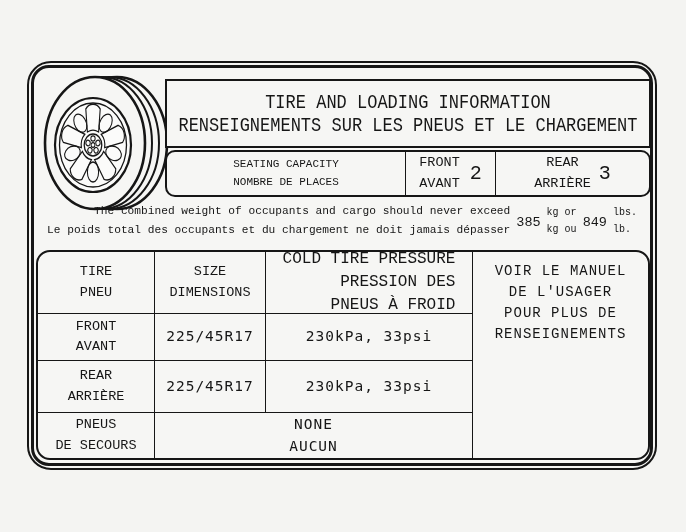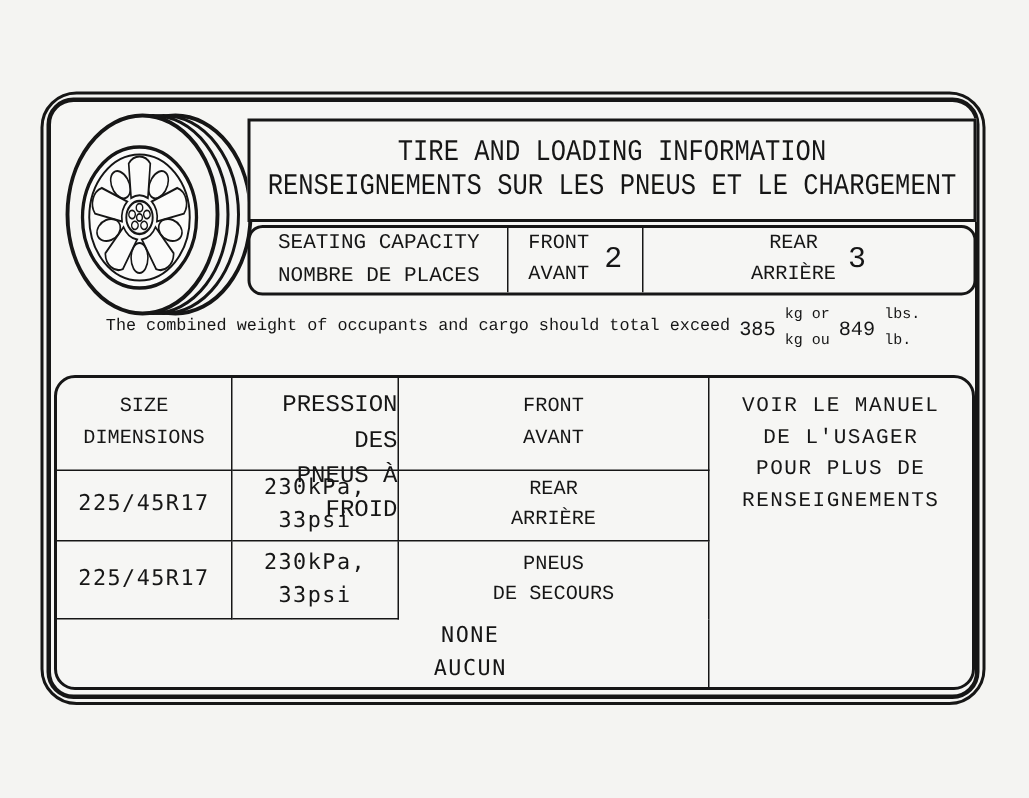--- a/index.html
+++ b/index.html
@@ -30,21 +30,21 @@
   }
   .title-line { font-size:17px; white-space:nowrap; transform:scale(1,1.18); letter-spacing:0; }
 
   .seating-box {
     position:absolute; left:131px; top:82px; width:486px; height:47px;
     border:2px solid #161616; border-radius:10px;
     display:flex; align-items:stretch; overflow:hidden;
   }
   .seat-cell { display:flex; flex-direction:column; justify-content:center; align-items:center; border-right:1.5px solid #161616; }
   .seat-cell:last-child { border-right:none; }
-  .seat-cell.c1 { width:172px; font-size:14px; line-height:1.55; }
+  .seat-cell.c1 { width:239px; font-size:11px; line-height:1.55; }
   .seat-cell.c2 { width:91px; flex-direction:row; gap:16px; }
   .seat-cell.c3 { width:90px; flex-direction:row; gap:10px; }
   .seat-cell.c4 { flex:1; flex-direction:row; gap:8px; }
   .seat-stack { display:flex; flex-direction:column; align-items:center; font-size:13.5px; line-height:1.5; }
   .seat-label { font-size:13.5px; }
   .seat-num { font-size:20px; }
 
   .weight-row {
     position:absolute; left:0; top:134px; width:100%;
     display:flex; justify-content:center; align-items:center; gap:6px;
@@ -141,36 +141,41 @@
         <span class="seat-stack">
           <span>REAR</span>
           <span>ARRIÈRE</span>
         </span>
         <span class="seat-num">3</span>
       </div>
     </div>
 
     <div class="weight-row">
       <div class="w-lines">
-        <div>The combined weight of occupants and cargo should total exceed</div>
+        <div>The combined weight of occupants and cargo should never exceed</div>
+        <div>Le poids total des occupants et du chargement ne doit jamais dépasser</div>
       </div>
       <div class="w-num">385</div>
       <div class="w-units">
         <div>kg or</div>
         <div>kg ou</div>
       </div>
       <div class="w-num">849</div>
       <div class="w-units">
         <div>lbs.</div>
         <div>lb.</div>
       </div>
     </div>
 
     <div class="tire-table">
 
+      <div class="cell br bb">
+        <div>TIRE</div>
+        <div>PNEU</div>
+      </div>
       <div class="cell br bb">
         <div>SIZE</div>
         <div>DIMENSIONS</div>
       </div>
       <div class="cell br bb pre pressure-head">COLD TIRE PRESSURE
 PRESSION DES
 PNEUS À FROID</div>
 
       <div class="manual-cell">
         <div class="pre">VOIR LE MANUEL

